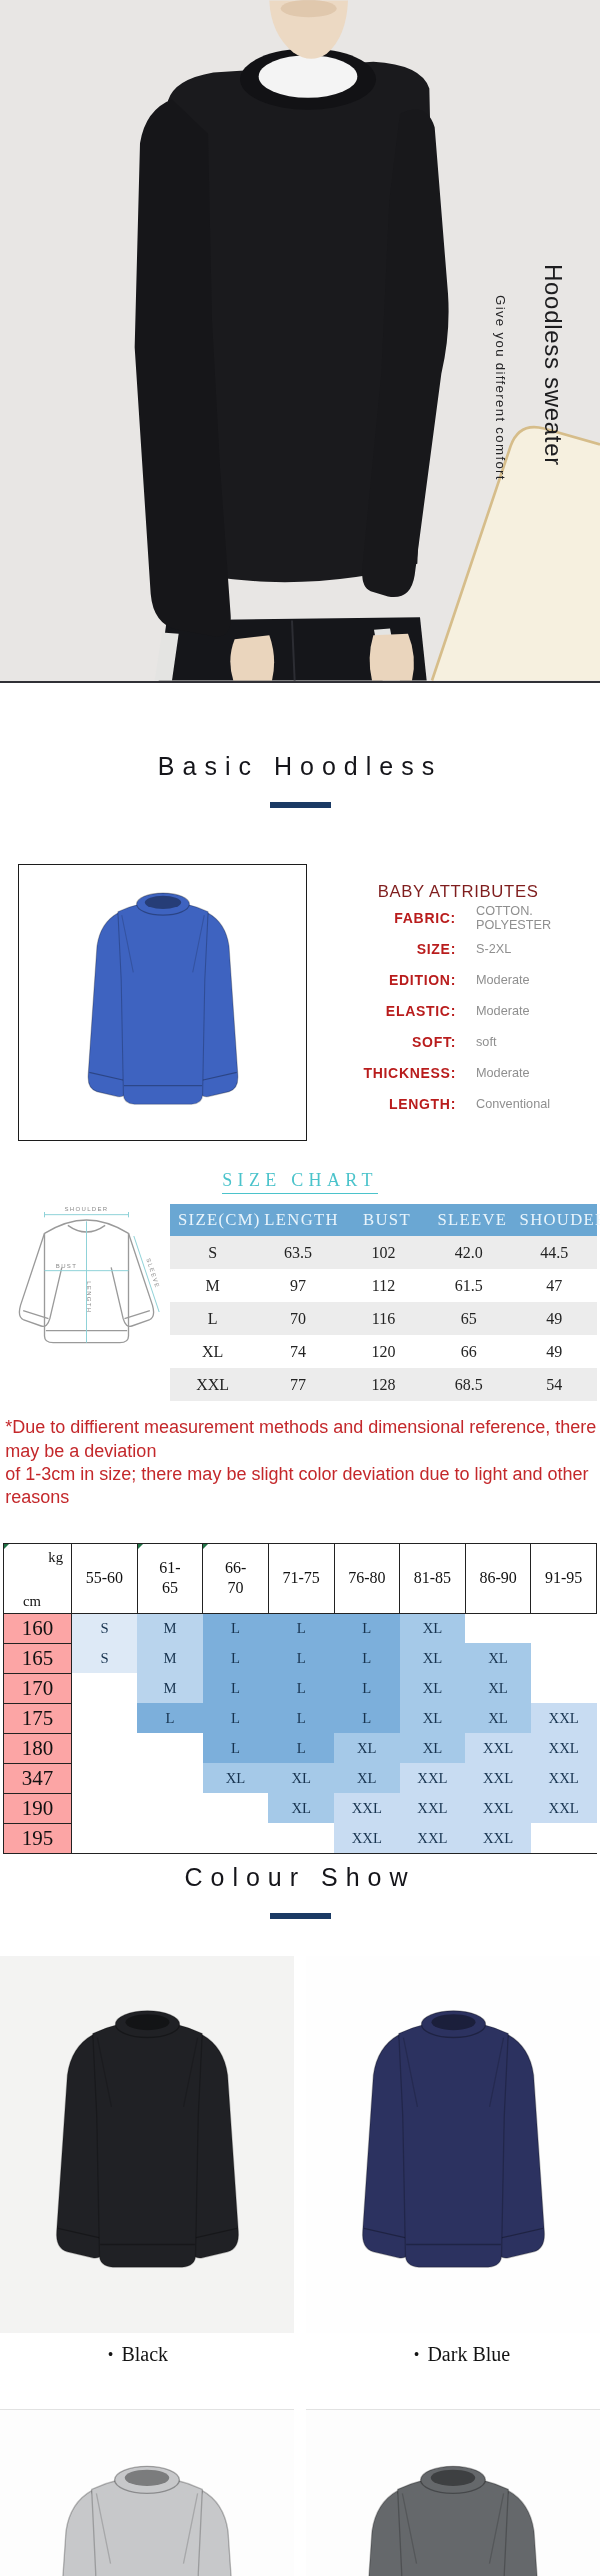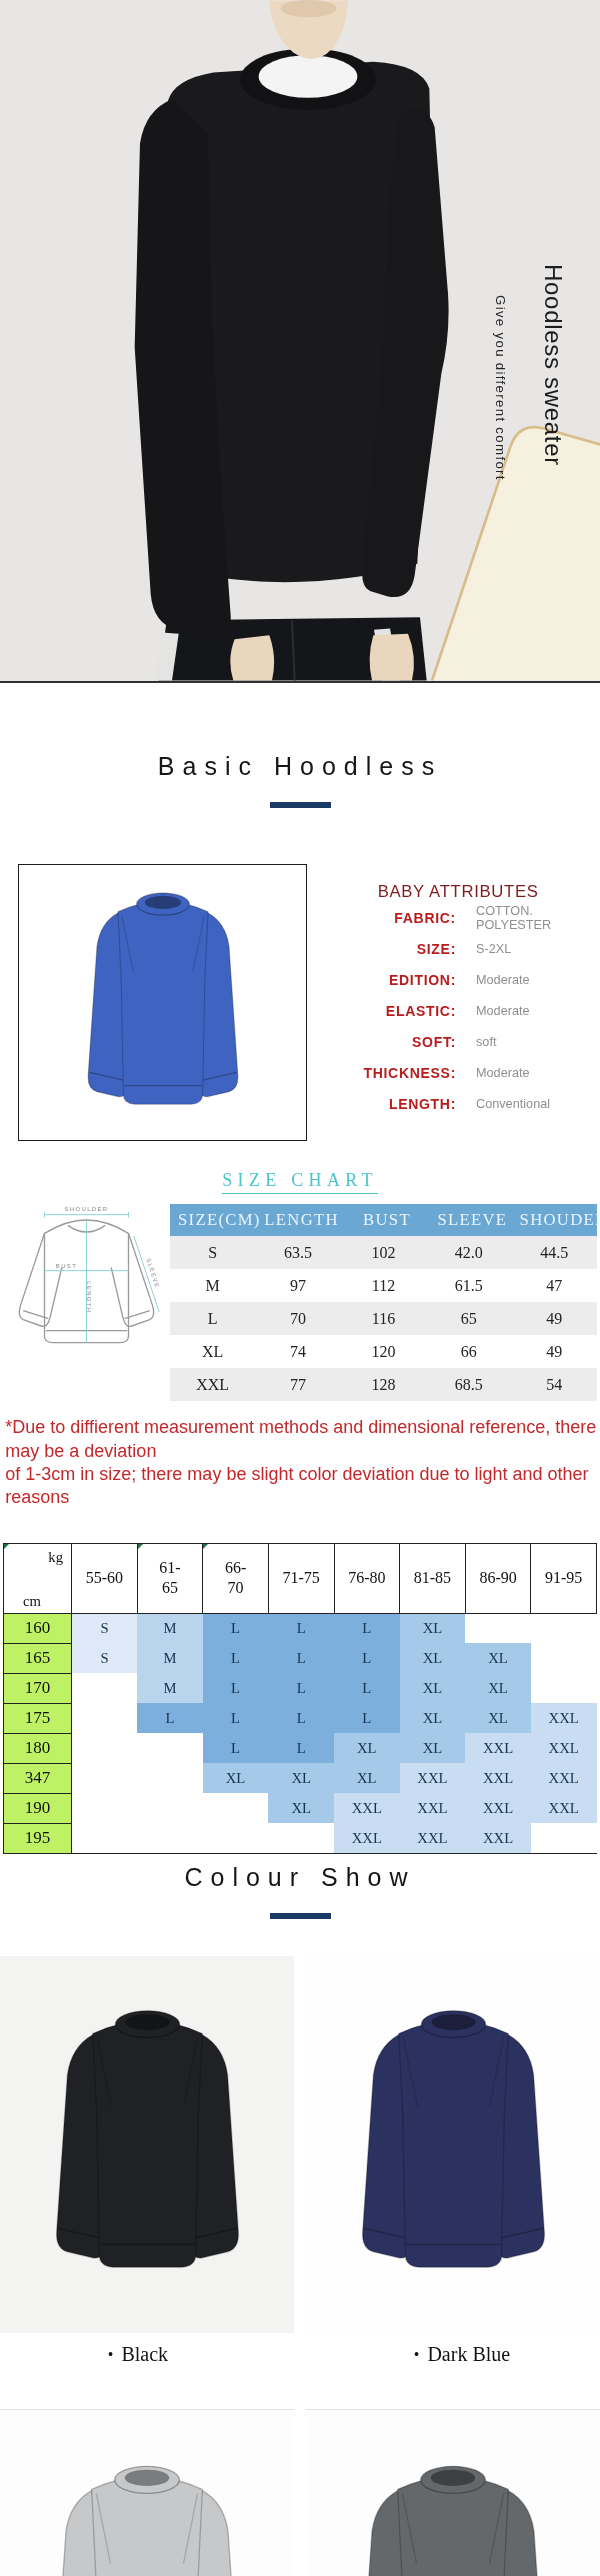--- a/index.html
+++ b/index.html
@@ -46,22 +46,22 @@
   .sc-table td{font-size:16px;color:#232323;height:31px;}
   .sc-table tbody tr:nth-child(odd){background:#ececec;}
   .sc-note{margin:14.7px 0 0 5.3px;font-size:18px;color:var(--c-note-red,#c4282b);line-height:23.4px;}
 
   
   .fit-table{margin:33px auto 0;width:594px;border-collapse:collapse;table-layout:fixed;
         font-family:"Liberation Serif",serif;text-align:center;}
   .fit-table col.c0{width:68px;}
   .fit-table thead th{border:1.3px solid #222;height:67px;font-weight:normal;font-size:16px;
         color:#111;background:#fff;white-space:pre-line;line-height:1.25;position:relative;}
-  .fit-table tbody th{border:1.3px solid #222;font-weight:normal;font-size:17px;color:#111;
-        background:#bef264;height:27px;}
+  .fit-table tbody th{border:1.3px solid #222;font-weight:normal;font-size:21px;color:#111;
+        background:#fca5a5;height:27px;}
   .fit-table td{font-size:14.7px;color:#17334f;height:27px;border:none;}
   .fit-table{border-bottom:1.3px solid #222;}
   .corner{background:linear-gradient(to bottom right,transparent 49.3%,#333 49.3%,#333 50.7%,transparent 50.7%);}
   .corner .kg{position:absolute;top:4px;right:8px;font-size:14.7px;}
   .corner .cm{position:absolute;bottom:2.7px;left:19px;font-size:14.7px;}
   .tri::before{content:"";position:absolute;top:0;left:0;width:0;height:0;
         border-top:5.3px solid #217346;border-right:5.3px solid transparent;}
   .sz-S{background:var(--c-cell-s,#dde9f6);}
   .sz-M{background:var(--c-cell-m,#b9d4ed);}
   .sz-L{background:var(--c-cell-l,#7cafdb);}

